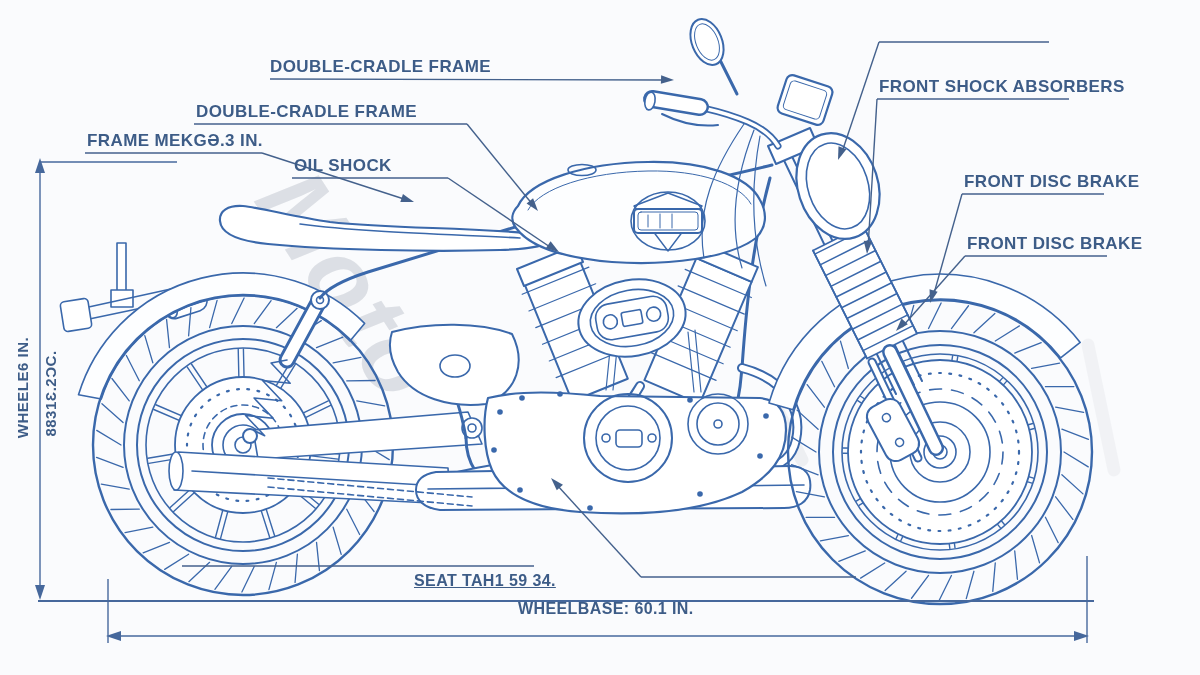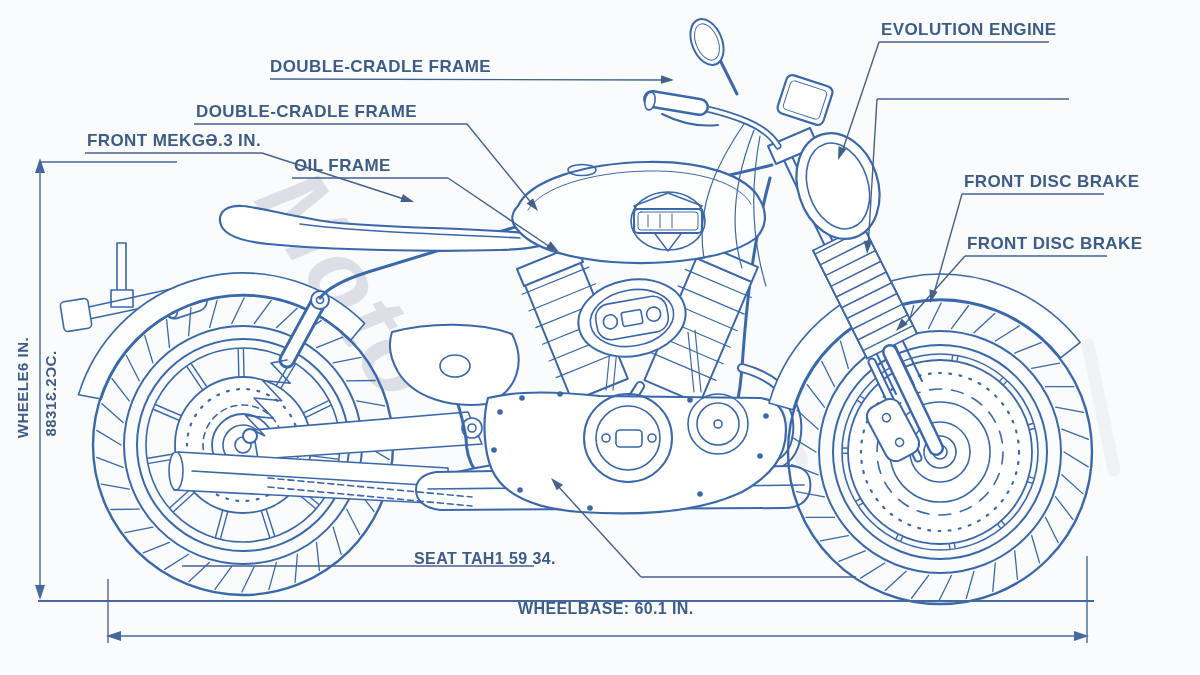--- a/index.html
+++ b/index.html
@@ -427,22 +427,22 @@
     <g fill="#46689c" stroke="none">
       <polygon points="0,0 -15,-5 -15,5" transform="translate(40,158) rotate(-90)"></polygon>
       <polygon points="0,0 -15,-5 -15,5" transform="translate(40,600) rotate(90)"></polygon>
       <polygon points="0,0 -15,-5 -15,5" transform="translate(106,636) rotate(180)"></polygon>
       <polygon points="0,0 -15,-5 -15,5" transform="translate(1089,636) rotate(0)"></polygon>
     </g>
   </svg>
 
   <div class="lbl" style="left:270px;top:57px;">DOUBLE-CRADLE FRAME</div>
   <div class="lbl" style="left:196px;top:102px;">DOUBLE-CRADLE FRAME</div>
-  <div class="lbl" style="left:87px;top:131px;">FRONT MEKGƏ.3 IN.</div>
-  <div class="lbl" style="left:294px;top:156px;">OIL FRAME</div>
-  <div class="lbl" style="left:881px;top:20px;">EVOLUTION ENGINE</div>
+  <div class="lbl" style="left:87px;top:131px;">FRAME MEKGƏ.3 IN.</div>
+  <div class="lbl" style="left:294px;top:156px;">OIL SHOCK</div>
+  <div class="lbl" style="left:879px;top:77px;">FRONT SHOCK ABSORBERS</div>
   <div class="lbl" style="left:964px;top:172px;">FRONT DISC BRAKE</div>
   <div class="lbl" style="left:967px;top:234px;">FRONT DISC BRAKE</div>
-  <div class="lbl sm" style="left:414px;top:550px;">SEAT TAH1 59 34.</div>
+  <div class="lbl sm" style="left:414px;top:572px;text-decoration:underline;">SEAT TAH1 59 34.</div>
   <div class="lbl sm" style="left:518px;top:600px;width:160px;text-align:center;">WHEELBASE: 60.1 IN.</div>
   <div class="vert" style="left:-48px;top:379px;width:140px;">WHEELE6 IN.</div>
   <div class="vert" style="left:-15px;top:385px;width:130px;">8831Ɛ.2ƆC.</div>
 </div>
 
 </body></html>

